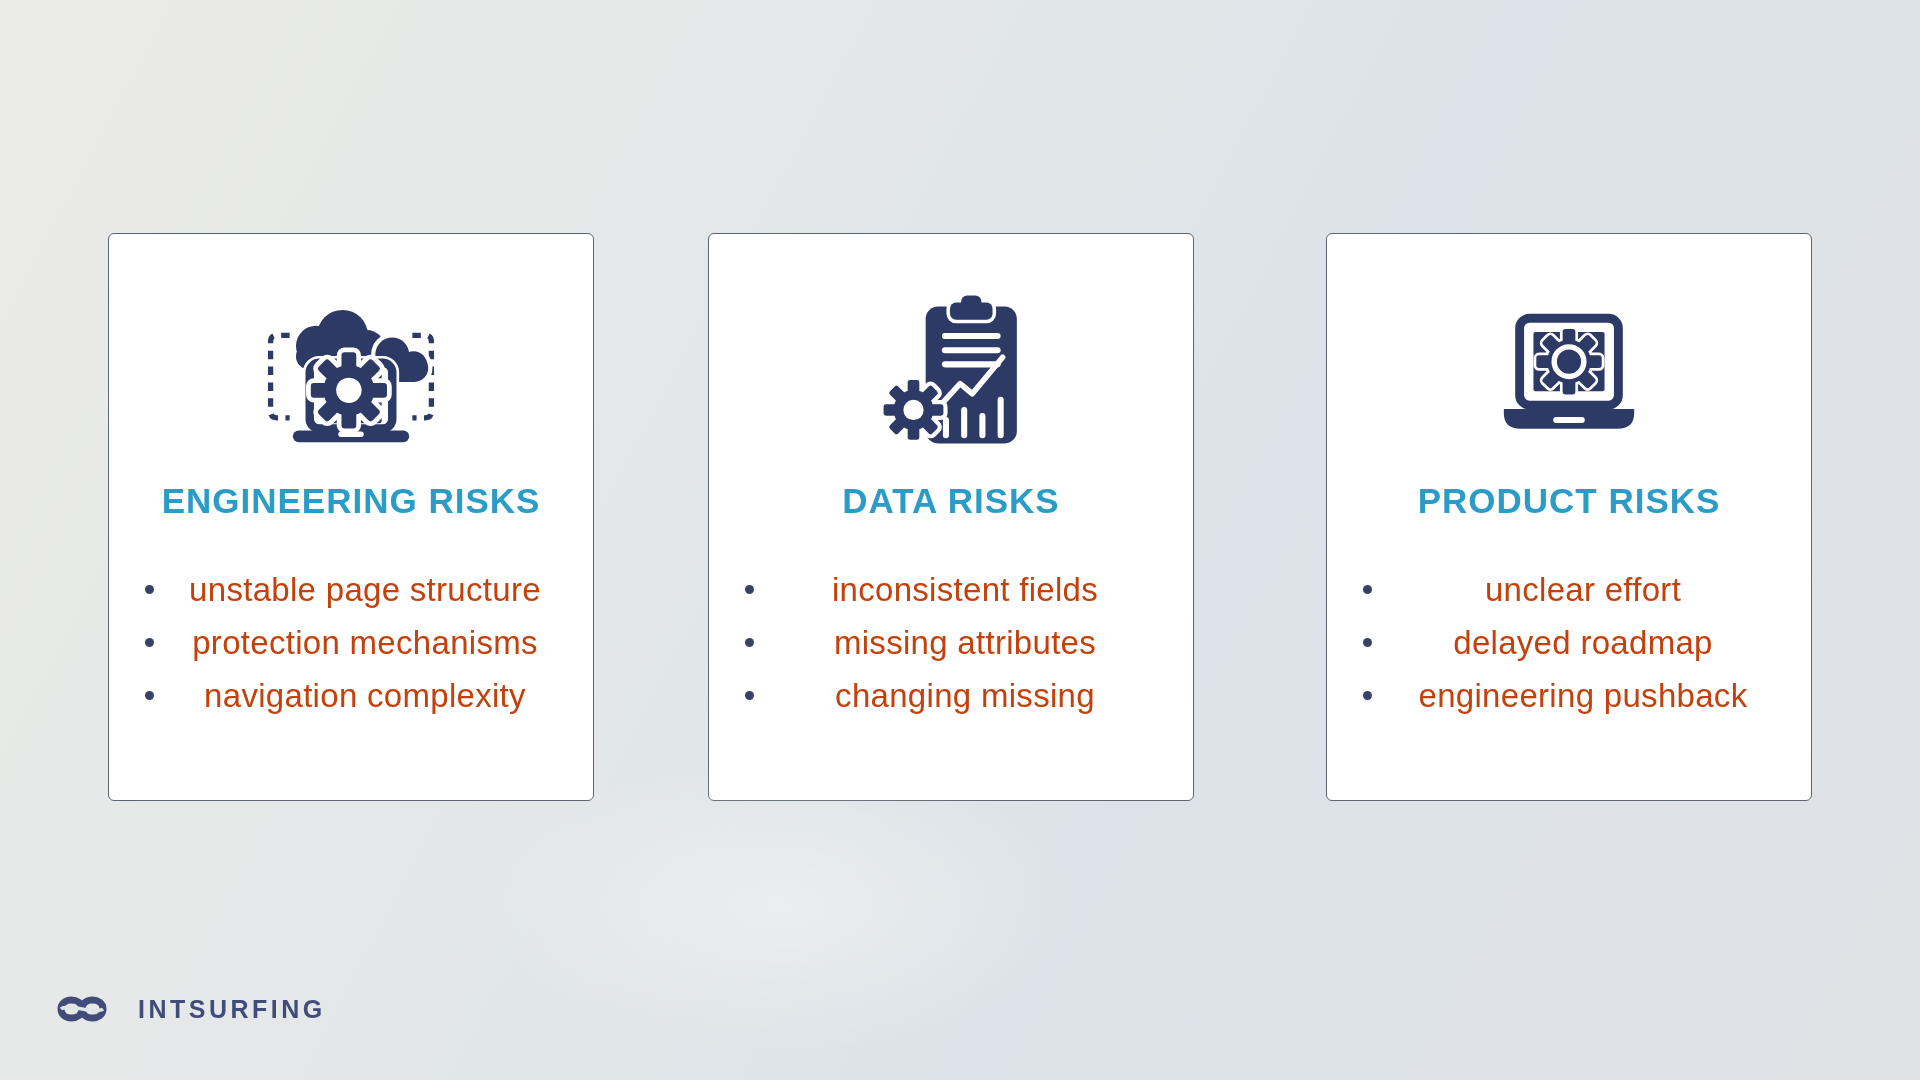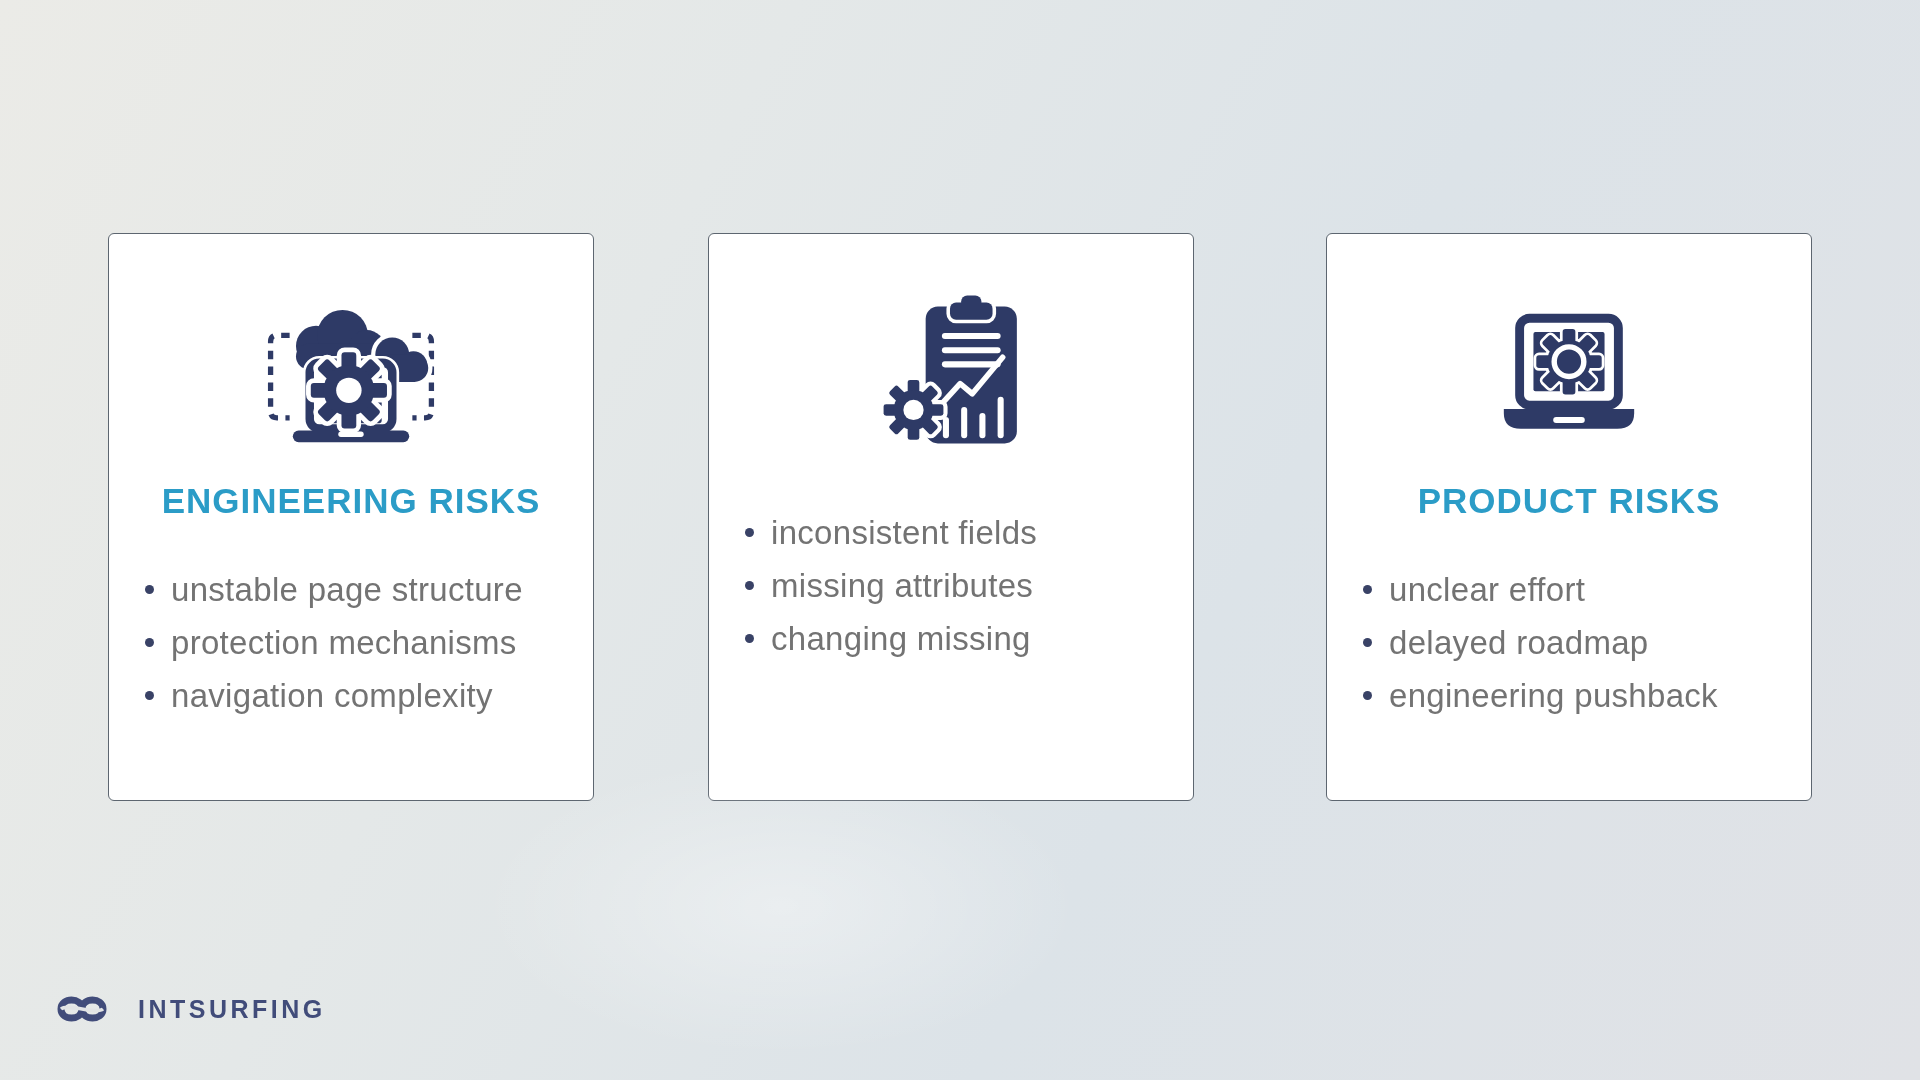--- a/index.html
+++ b/index.html
@@ -41,21 +41,21 @@
     margin: 17px 0 0 0; text-align: center;
     font-size: 35px; font-weight: 800; letter-spacing: 1px;
     color: #2b9cc7;
   }
   ul.bullets {
     list-style: none; margin: 42px 0 0 0; padding: 0;
   }
   ul.bullets li {
     position: relative; padding-left: 28px;
     font-size: 33px; line-height: 53px; letter-spacing: 0.3px;
-    color: #737373; font-weight: 400;
+    color: #c2410c; font-weight: 400; text-align: center;
   }
   ul.bullets li::before {
     content: ""; position: absolute; left: 2px; top: 22px;
     width: 9px; height: 9px; border-radius: 50%; background: #394266;
   }
   .logo {
     position: absolute; left: 50px; top: 992px;
     display: flex; align-items: center; gap: 24px;
   }
   .logo-text {
@@ -166,20 +166,21 @@
           <line x1="124" y1="102" x2="124" y2="137"></line>
         </g>
 
         <g>
           <use href="#gear8" transform="translate(38,112) scale(0.82)" fill="#2e3a66" stroke="#fff" stroke-width="10" stroke-linejoin="round"></use>
           <use href="#gear8" transform="translate(38,112) scale(0.82)" fill="#2e3a66"></use>
           <circle cx="38" cy="112" r="10" fill="#fff"></circle>
         </g>
       </svg>
     </div>
+    <h2 class="card-title">DATA RISKS</h2>
     <ul class="bullets">
       <li>inconsistent fields</li>
       <li>missing attributes</li>
       <li>changing missing</li>
     </ul>
   </div>
 
   <div class="card c3">
     <div class="icon-wrap">
       <svg width="158" height="133" viewBox="0 0 160 132">

